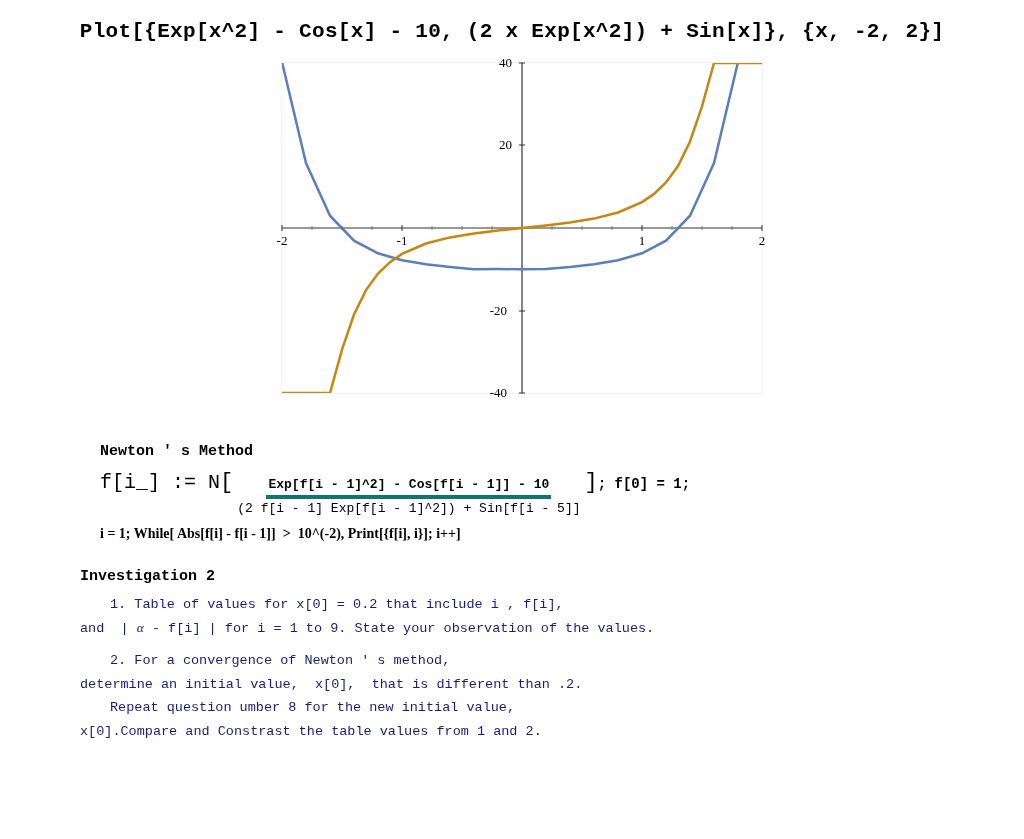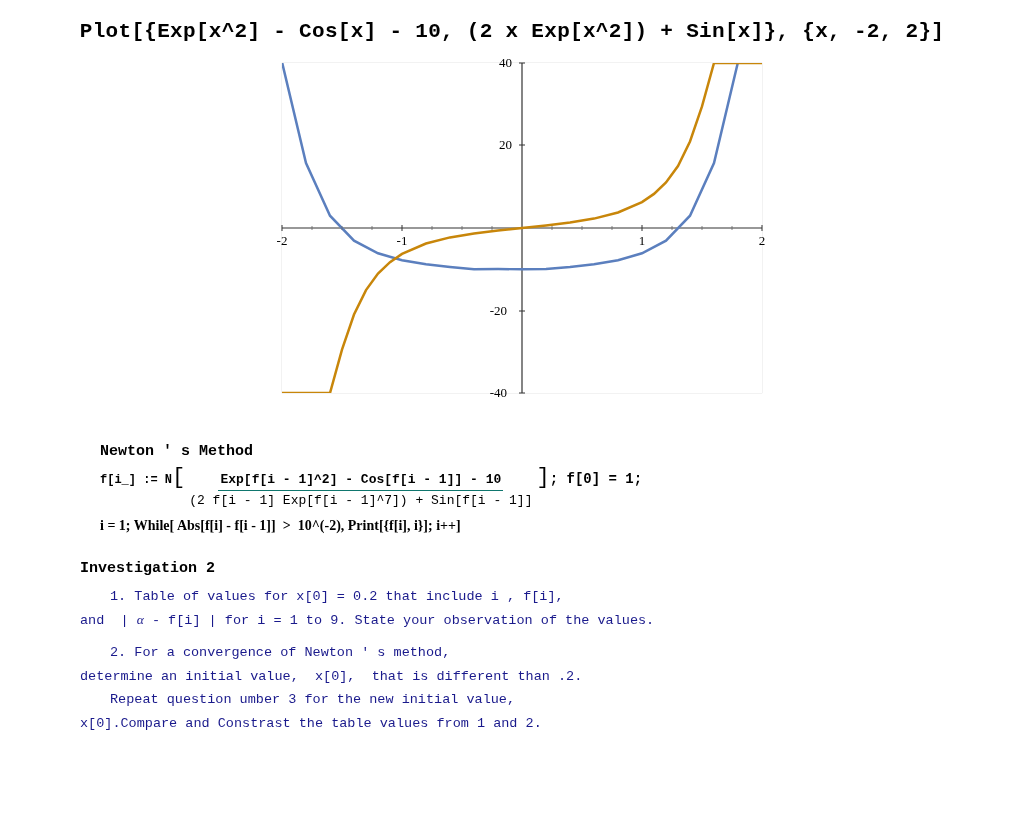--- a/index.html
+++ b/index.html
@@ -196,25 +196,25 @@
     <line x1="510" y1="173" x2="510" y2="177" stroke="#666" stroke-width="0.8"></line>
   </svg>
 </div>
 
 <div>
   <div class="section-title">Newton ' s Method</div>
 
   <div class="code-block">
 
     <div class="line" style="display:flex; align-items:baseline; gap:0; flex-wrap:nowrap; line-height:1.5;">
-      <span style="font-weight:bold; font-size:12px;">f[i_] := N</span>
+      <span style="font-weight:normal; font-size:20px;">f[i_] := N</span>
       <span style="font-size:22px; font-weight:300; line-height:0.9;">[</span>
       <span style="display:inline-flex; flex-direction:column; align-items:center; font-size:13px; margin:0 2px;">
-        <span style="border-bottom:1px solid #0f766e; padding:0 2px; white-space:nowrap; font-weight:bold;"><b>Exp[f[i - 1]^2] - Cos[f[i - 1]] - 10</b></span>
-        <span style="padding:0 2px; white-space:nowrap;">(2 f[i - 1] Exp[f[i - 1]^7]) + Sin[f[i - 1]]</span>
+        <span style="border-bottom:4px solid #0f766e; padding:0 2px; white-space:nowrap; font-weight:bold;"><b>Exp[f[i - 1]^2] - Cos[f[i - 1]] - 10</b></span>
+        <span style="padding:0 2px; white-space:nowrap;">(2 f[i - 1] Exp[f[i - 1]^2]) + Sin[f[i - 5]]</span>
       </span>
       <span style="font-size:22px; font-weight:300; line-height:0.9;">]</span>
       <span style="font-size:14px;font-weight:bold;">; <b>f[0] = 1;</b></span>
     </div>
 
     <div class="line" style="font-size:14px; margin-top:4px;font-family:Liberation Serif, serif;">
       <b>i = 1; While[ Abs[f[i] - f[i - 1]] &nbsp;&gt;&nbsp; 10^(-2), Print[{f[i], i}]; i++]</b>
     </div>
   </div>
 </div>
@@ -237,20 +237,20 @@
 
     <div class="mono-line indent">
       2. For a convergence of Newton ' s method,
     </div>
 
     <div class="mono-line">
       determine an initial value, &nbsp;x[0], &nbsp;that is different than .2.
     </div>
 
     <div class="mono-line indent">
-      Repeat question umber 3 for the new initial value,
+      Repeat question umber 8 for the new initial value,
     </div>
 
     <div class="mono-line">
       x[0].Compare and Constrast the table values from 1 and 2.
     </div>
   </div>
 </div>
 
 </body></html>

